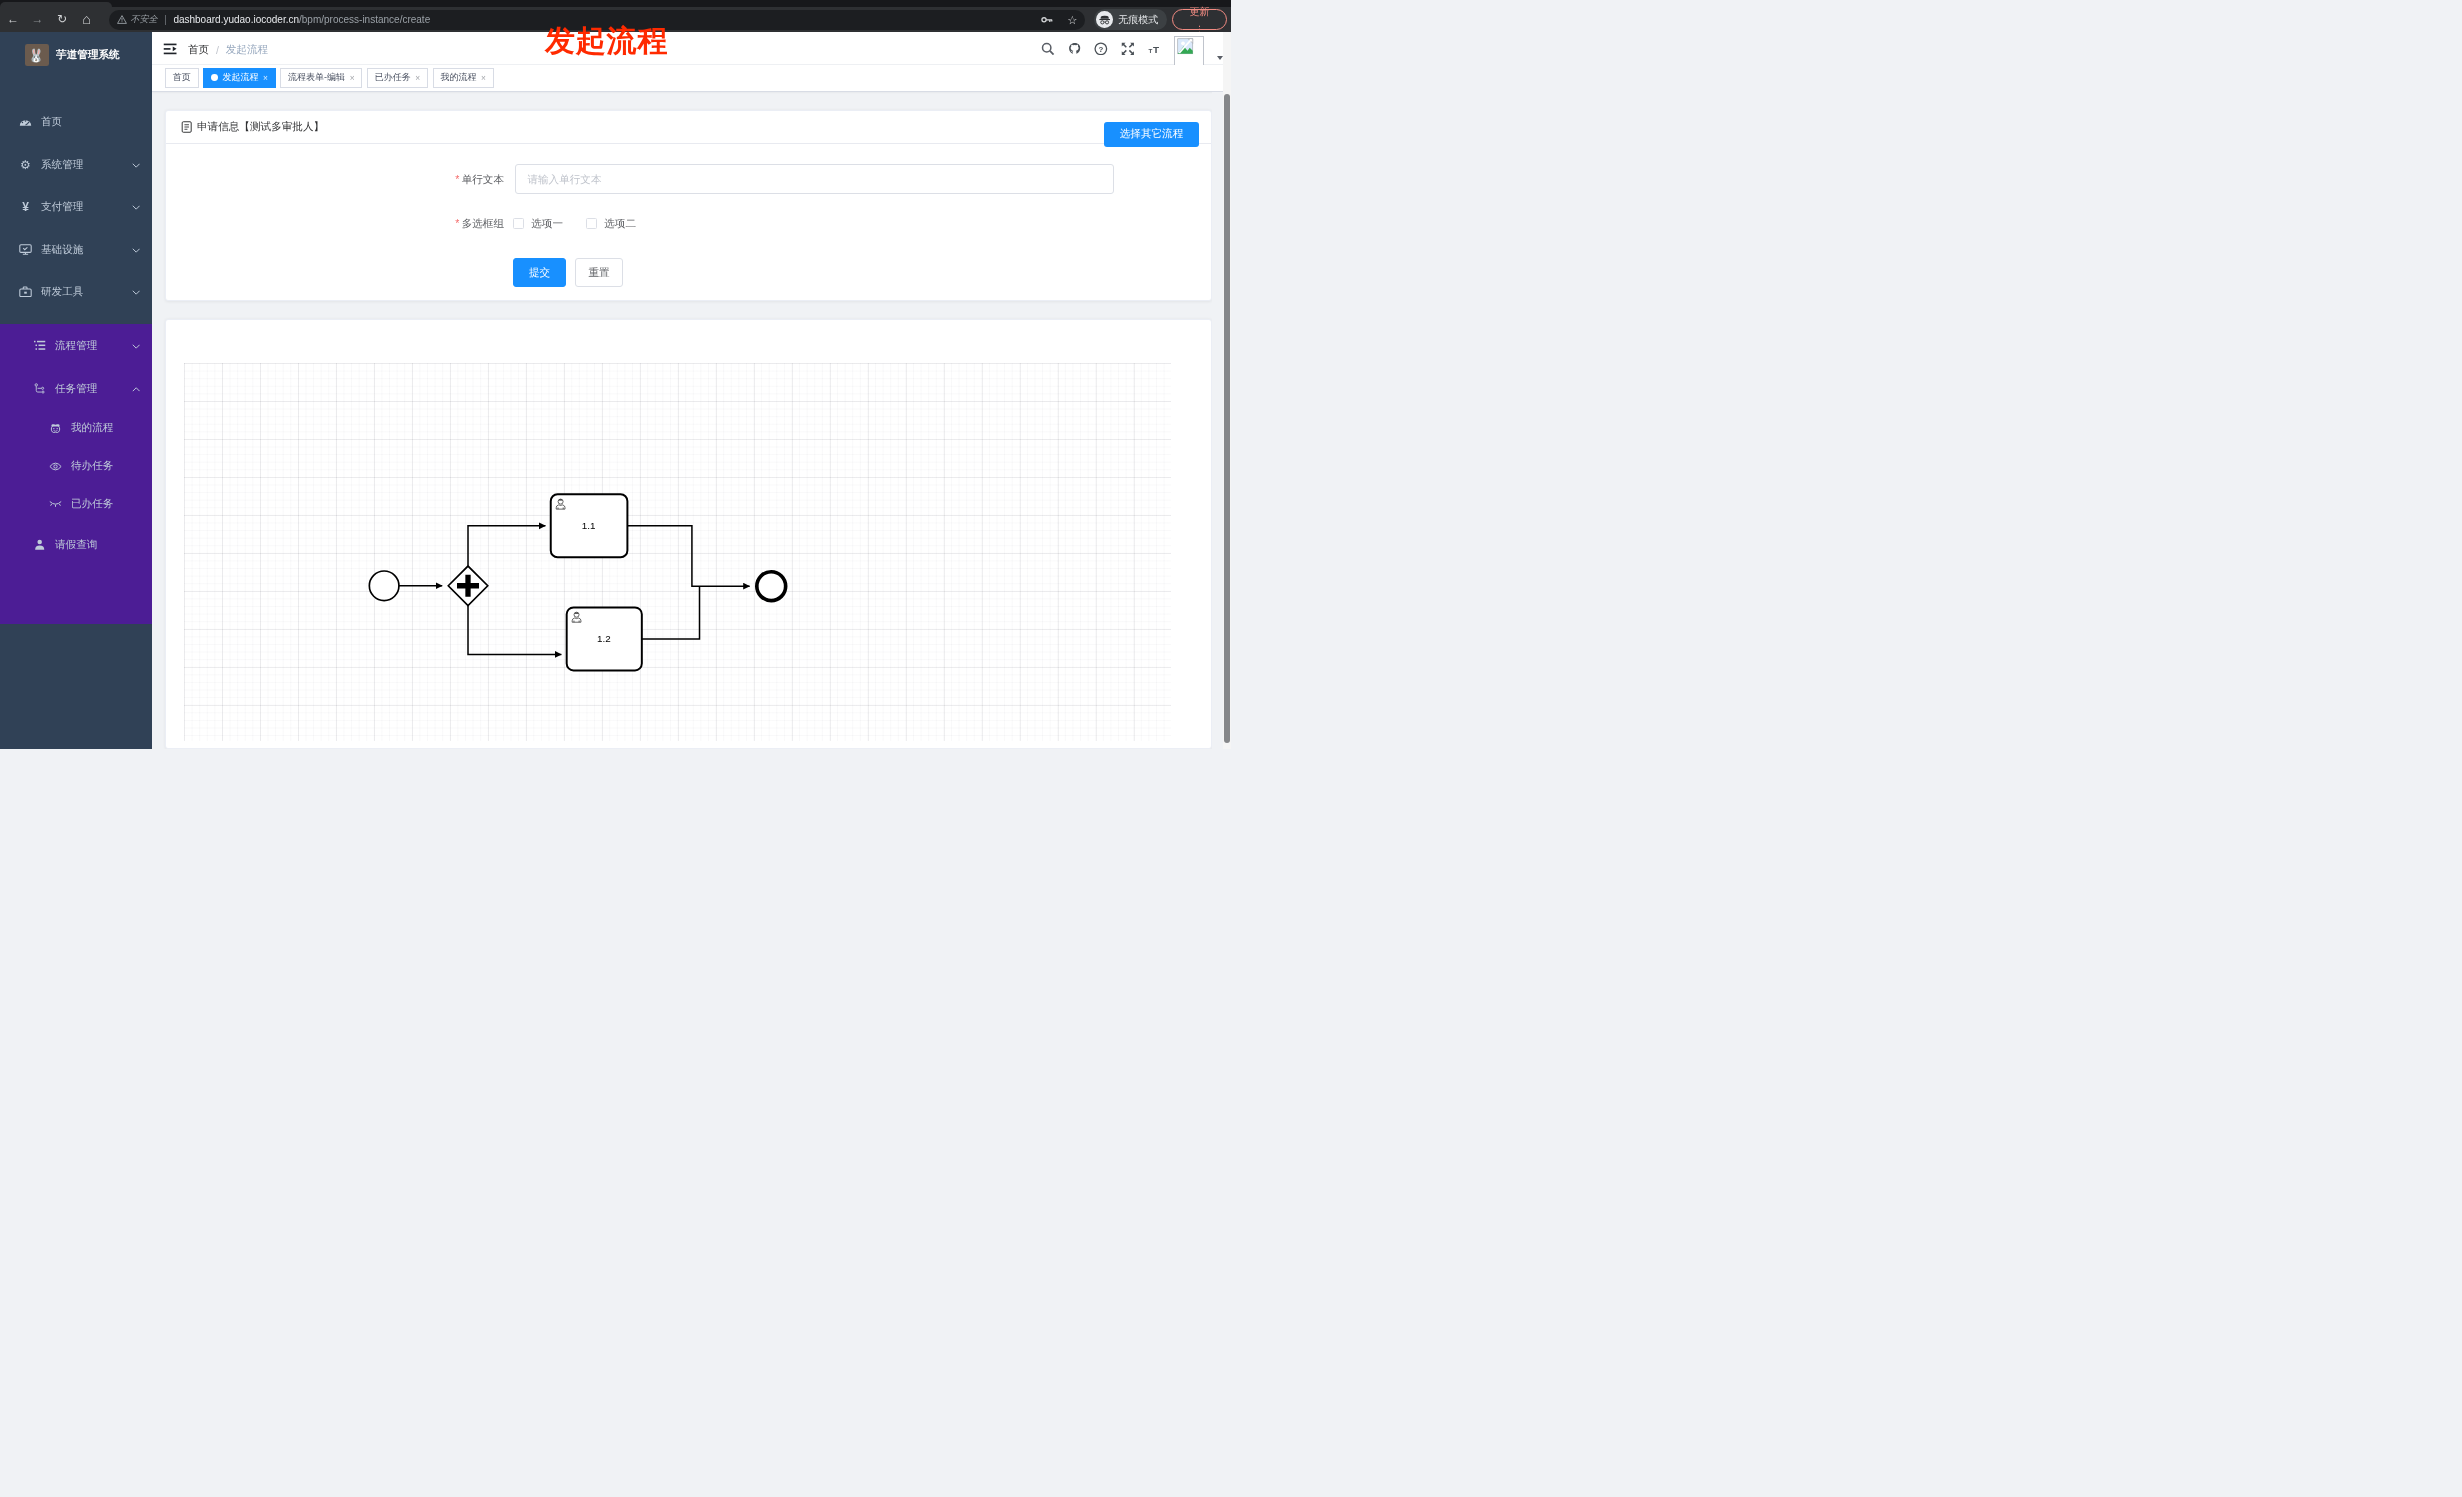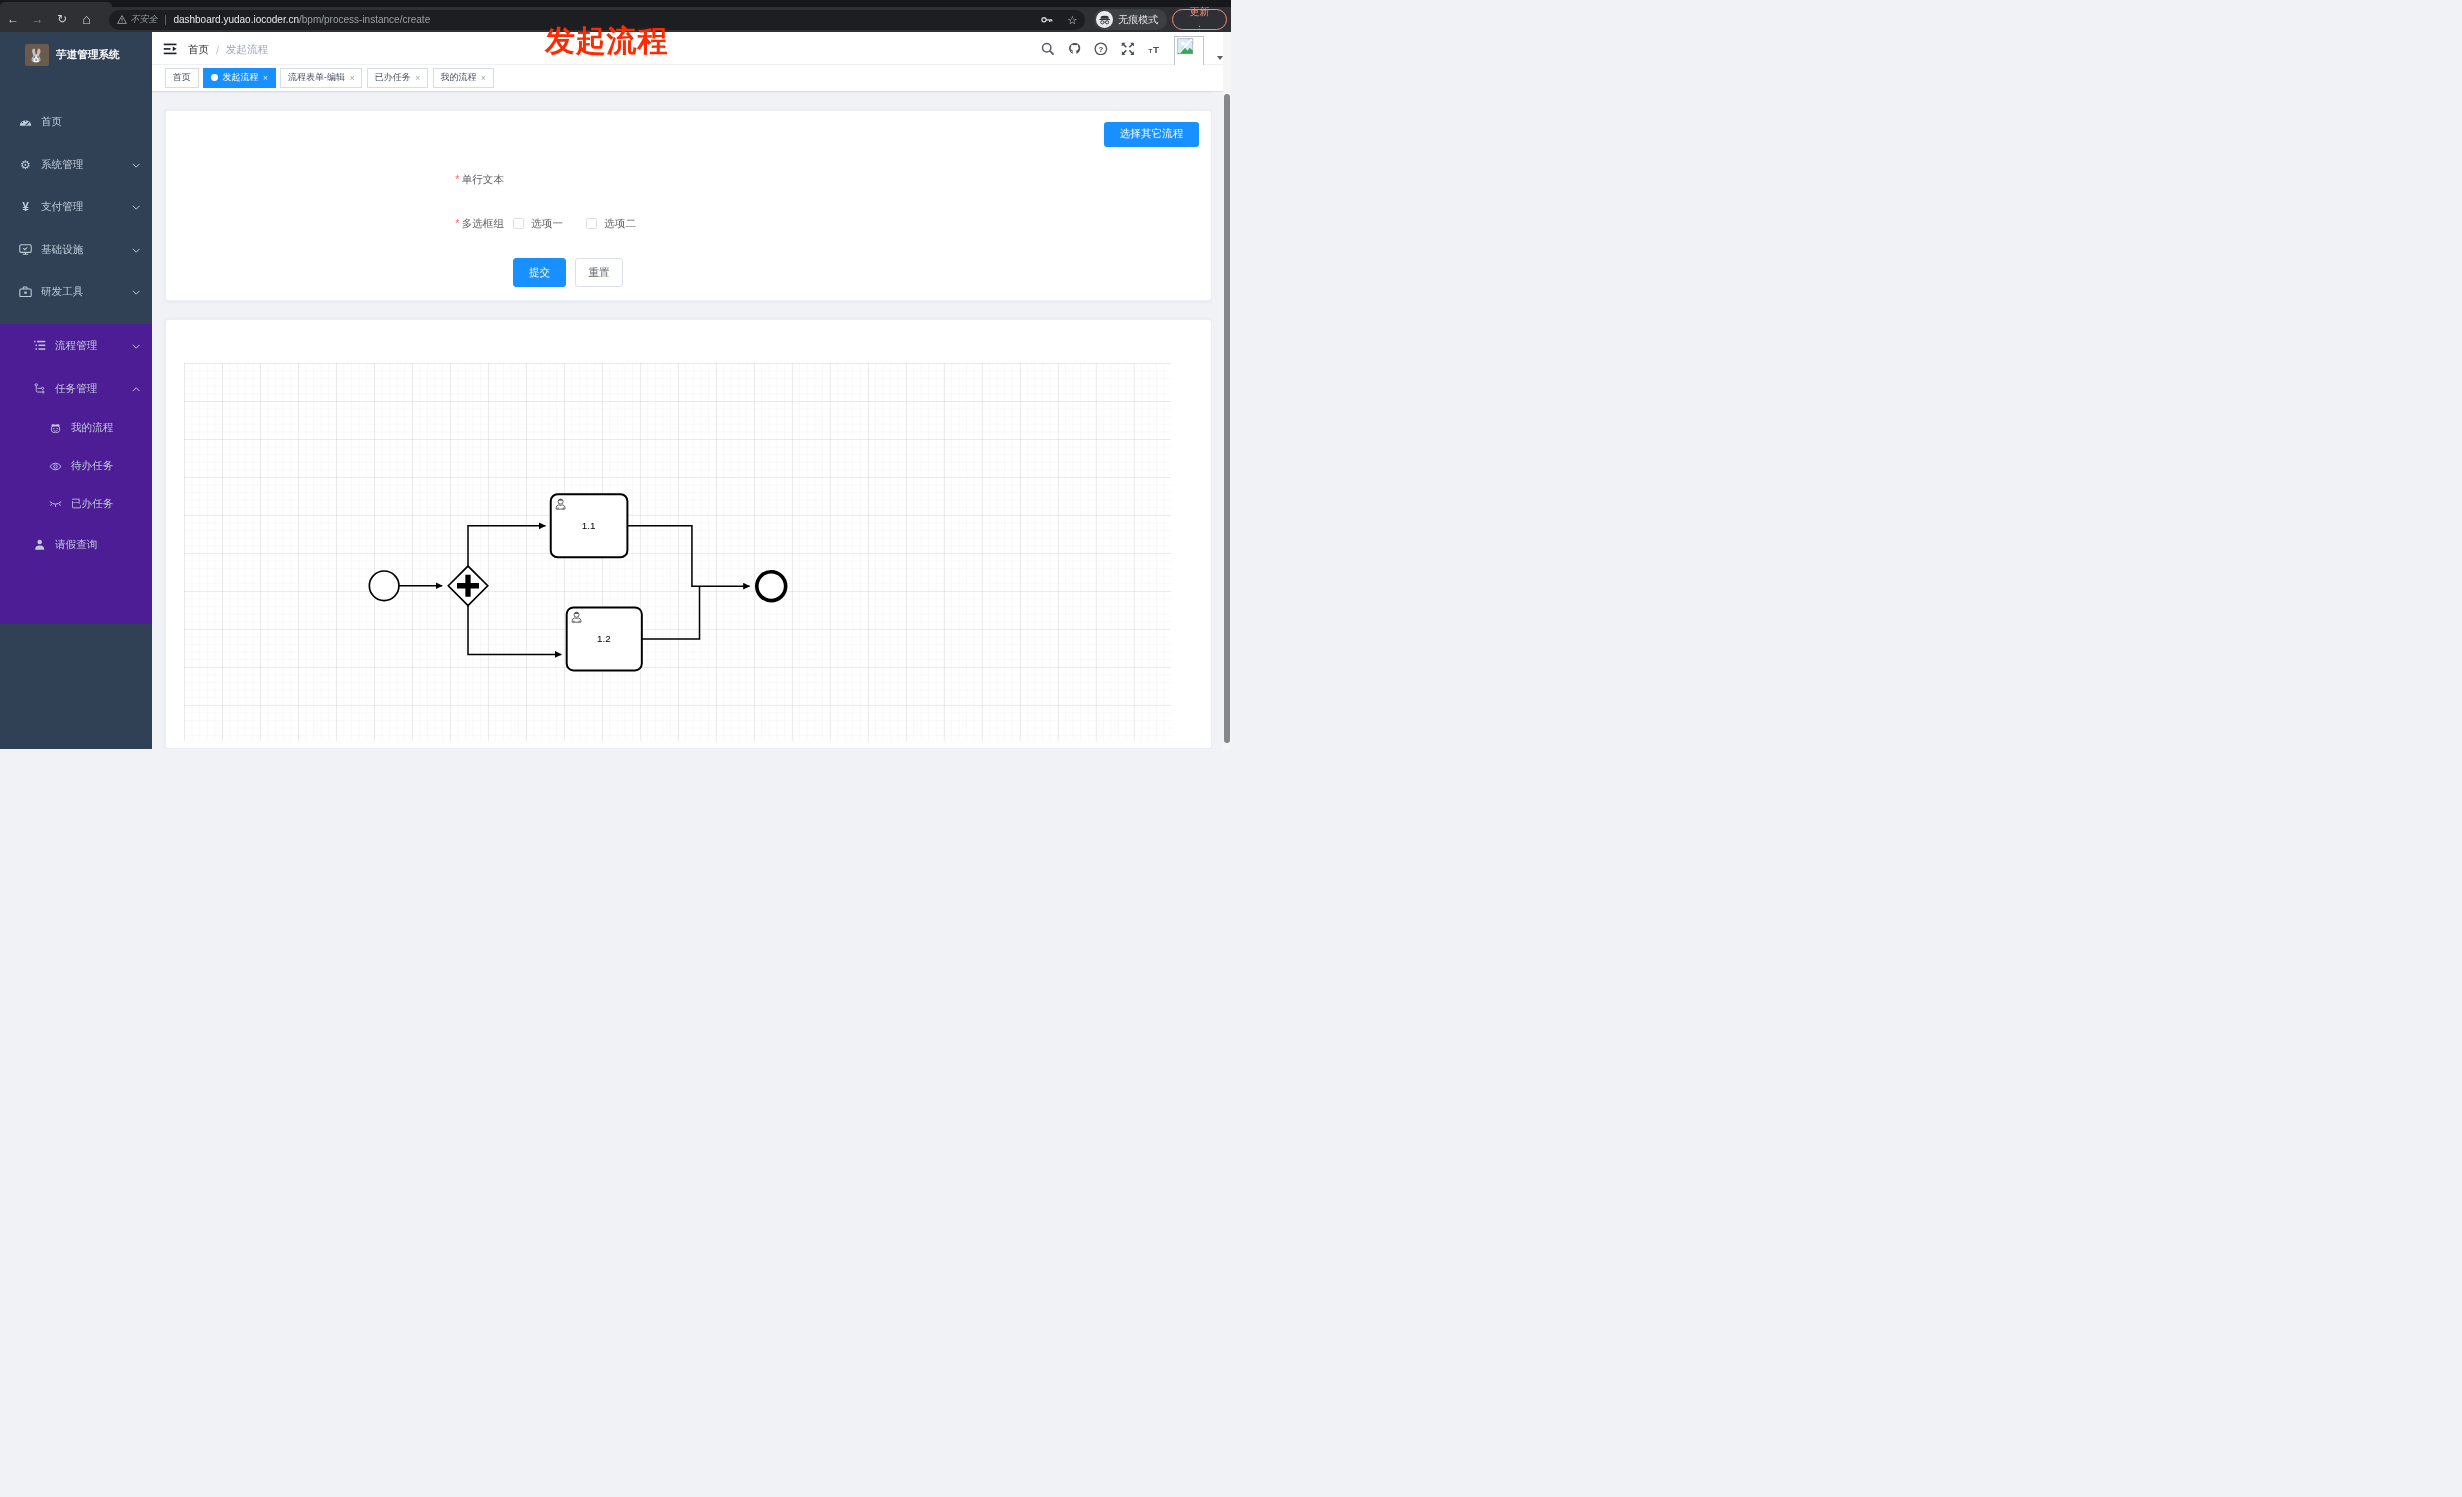--- a/index.html
+++ b/index.html
@@ -358,23 +358,31 @@
       <span>已办任务</span>
       <span class="x" style="color:#909399;">×</span>
     </div>
   <div class="tag">
       <span>我的流程</span>
       <span class="x" style="color:#909399;">×</span>
     </div>
 </div>
 
 <div class="abs card card1">
+  <div class="abs card-hd">
+    <svg width="11.4" height="12" viewBox="0 0 15 16">
+        <rect x="1.5" y="1" width="12" height="14" rx="1.5" fill="none" stroke="#303133" stroke-width="1.3"></rect>
+        <path d="M4.5 5 h6 M4.5 8 h6 M4.5 11 h4" stroke="#303133" stroke-width="1.2"></path>
+      </svg>
+    <span>申请信息【测试多审批人】</span>
+  </div>
   <button class="abs sel-btn">选择其它流程</button>
 
   <div class="abs f-label" style="left:186px; top:53px; width:152px;"><span class="req">*</span><span>单行文本</span></div>
+  <input class="abs txt-input" value="" placeholder="请输入单行文本" style="">
 
   <div class="abs f-label" style="left:186px; top:97px; width:152px;"><span class="req">*</span><span>多选框组</span></div>
   <div class="abs cbrow" style="left:347px;">
     <span class="cbox"></span>
     <span>选项一</span>
   </div>
   <div class="abs cbrow" style="left:420px;">
     <span class="cbox"></span>
     <span>选项二</span>
   </div>

